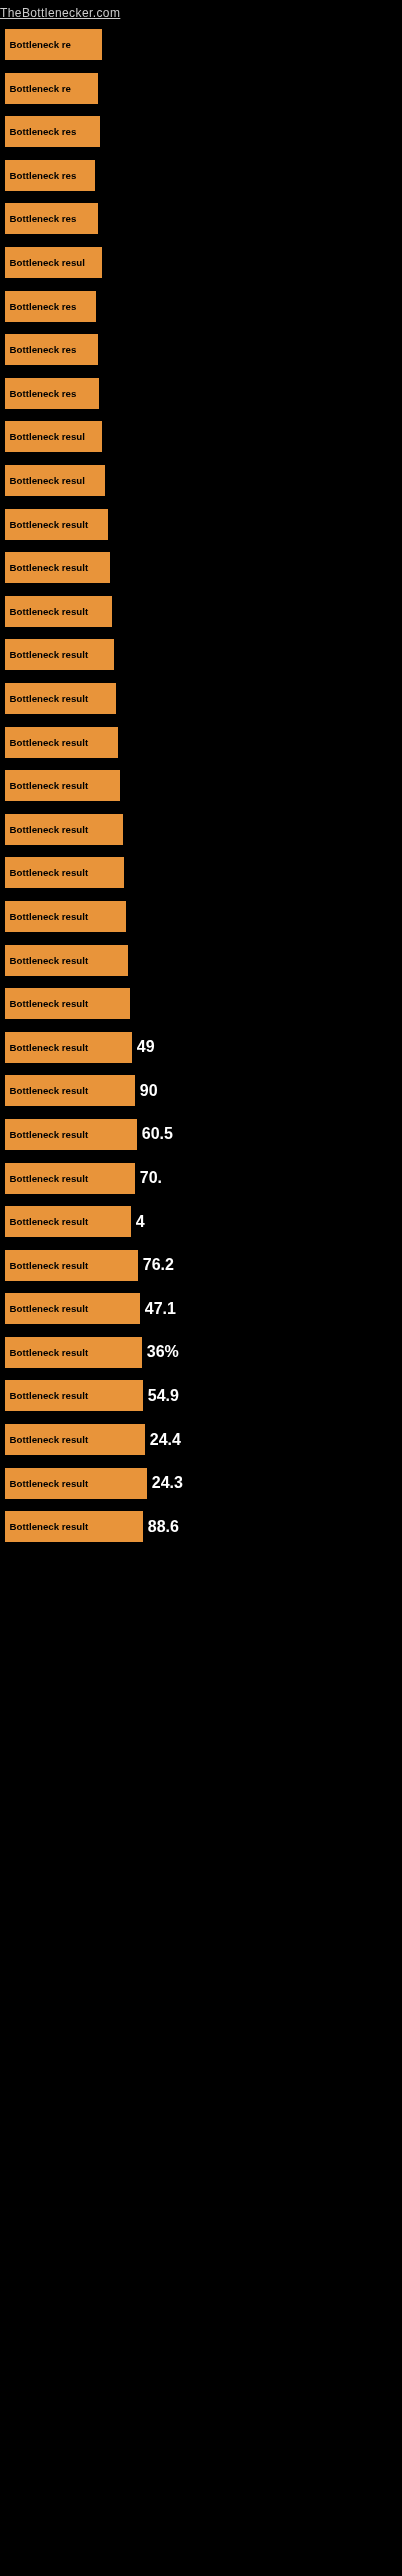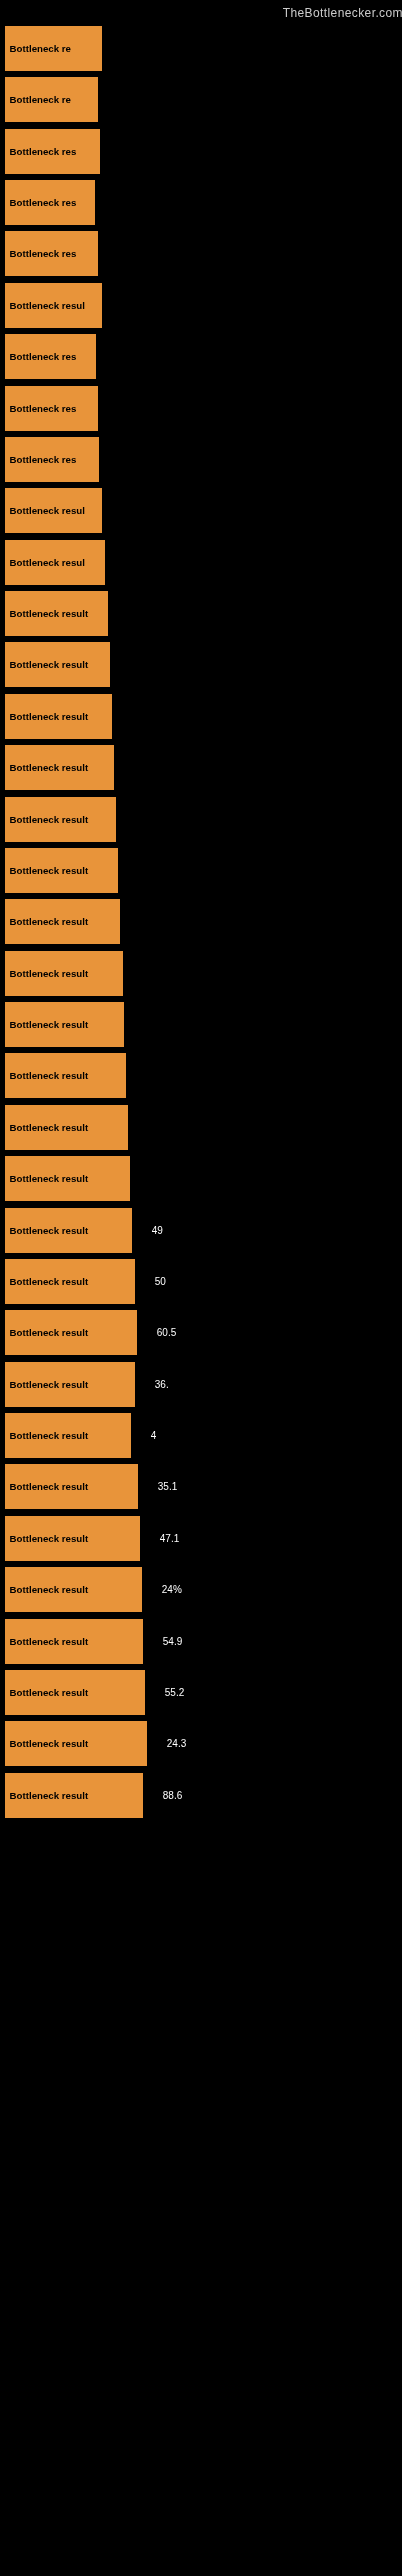--- a/index.html
+++ b/index.html
@@ -3,55 +3,56 @@
   <meta charset="utf-8">
   <style>
     * { margin: 0; padding: 0; box-sizing: border-box; }
     body {
       background: #000;
       width: 403px;
       font-family: Arial, sans-serif;
       color: #fff;
     }
     .header {
-      text-align: right;
+      text-align: left;
       padding: 6.4px 0 3.2px 0;
       font-size: 12px;
       color: #ccc;
       letter-spacing: 0.4px;
+      text-decoration: underline;
     }
     .row {
       display: flex;
       align-items: center;
       margin: 0 0 1.6px 0;
       padding: 2.4px 4.8px;
       min-height: 42px;
     }
     .bar-container {
       position: relative;
       display: flex;
       align-items: center;
     }
     .bar {
-      height: 45px;
+      height: 31px;
       background: #e8943a;
       display: flex;
       align-items: center;
       padding: 0 4.8px;
       font-size: 9.7px;
       color: #000;
       font-weight: bold;
       white-space: nowrap;
       min-width: 8px;
     }
     .bar-value {
-      margin-left: 20px;
-      font-size: 10px;
+      margin-left: 5px;
+      font-size: 16px;
       color: #fff;
-      font-weight: normal;
+      font-weight: bold;
     }
   </style>
 </head>
 <body>
 
 <div>
   <div class="header">TheBottlenecker.com</div>
 </div>
 
 <div id="rows-container">
@@ -172,69 +173,69 @@
     </div>
     <div class="row">
       <div class="bar-container">
         <div class="bar" style="width: 127px;">Bottleneck result</div>
         <span class="bar-value">49</span>
       </div>
     </div>
     <div class="row">
       <div class="bar-container">
         <div class="bar" style="width: 130px;">Bottleneck result</div>
-        <span class="bar-value">50</span>
+        <span class="bar-value">90</span>
       </div>
     </div>
     <div class="row">
       <div class="bar-container">
         <div class="bar" style="width: 132px;">Bottleneck result</div>
         <span class="bar-value">60.5</span>
       </div>
     </div>
     <div class="row">
       <div class="bar-container">
         <div class="bar" style="width: 130px;">Bottleneck result</div>
-        <span class="bar-value">36.</span>
+        <span class="bar-value">70.</span>
       </div>
     </div>
     <div class="row">
       <div class="bar-container">
         <div class="bar" style="width: 126px;">Bottleneck result</div>
         <span class="bar-value">4</span>
       </div>
     </div>
     <div class="row">
       <div class="bar-container">
         <div class="bar" style="width: 133px;">Bottleneck result</div>
-        <span class="bar-value">35.1</span>
+        <span class="bar-value">76.2</span>
       </div>
     </div>
     <div class="row">
       <div class="bar-container">
         <div class="bar" style="width: 135px;">Bottleneck result</div>
         <span class="bar-value">47.1</span>
       </div>
     </div>
     <div class="row">
       <div class="bar-container">
         <div class="bar" style="width: 137px;">Bottleneck result</div>
-        <span class="bar-value">24%</span>
+        <span class="bar-value">36%</span>
       </div>
     </div>
     <div class="row">
       <div class="bar-container">
         <div class="bar" style="width: 138px;">Bottleneck result</div>
         <span class="bar-value">54.9</span>
       </div>
     </div>
     <div class="row">
       <div class="bar-container">
         <div class="bar" style="width: 140px;">Bottleneck result</div>
-        <span class="bar-value">55.2</span>
+        <span class="bar-value">24.4</span>
       </div>
     </div>
     <div class="row">
       <div class="bar-container">
         <div class="bar" style="width: 142px;">Bottleneck result</div>
         <span class="bar-value">24.3</span>
       </div>
     </div>
     <div class="row">
       <div class="bar-container">

